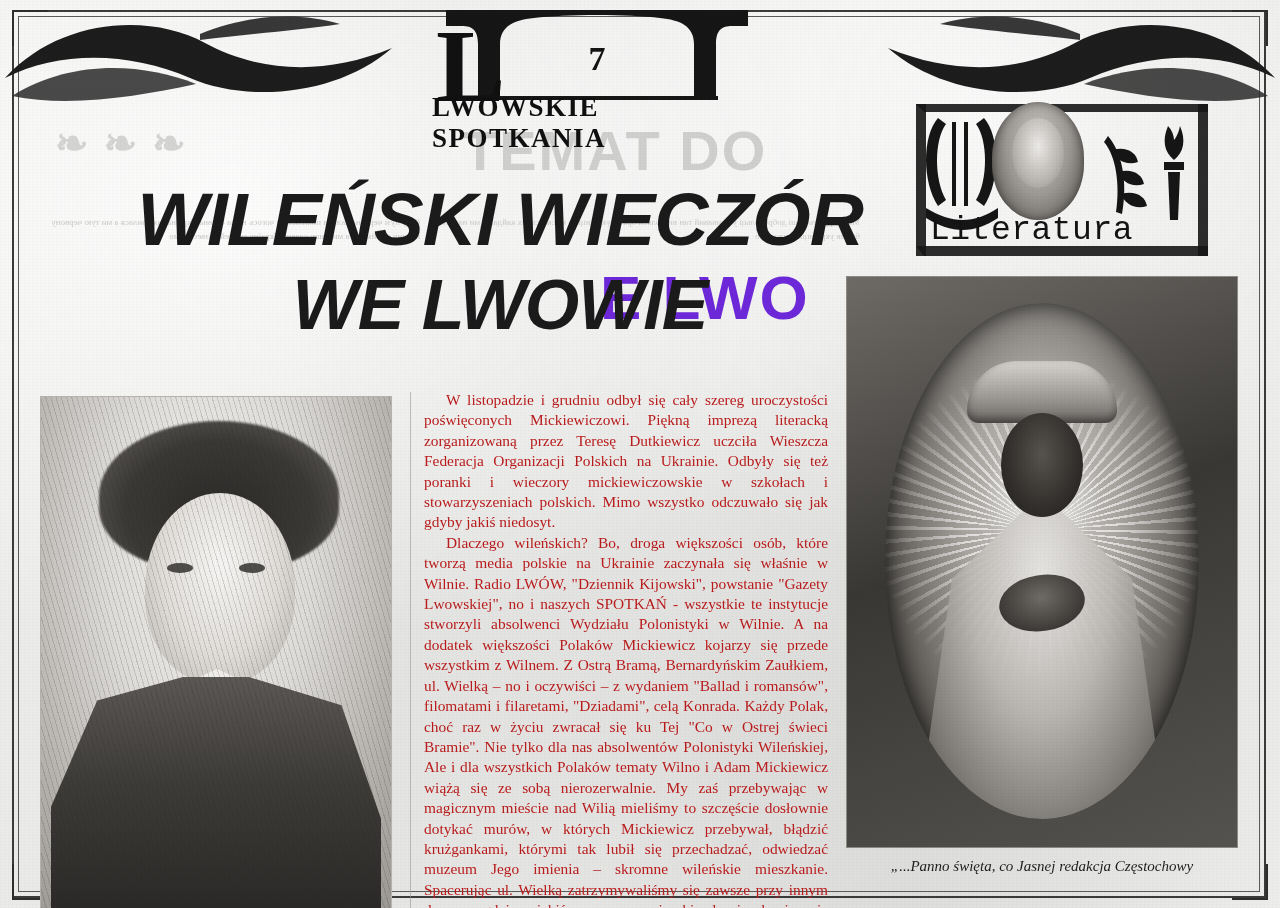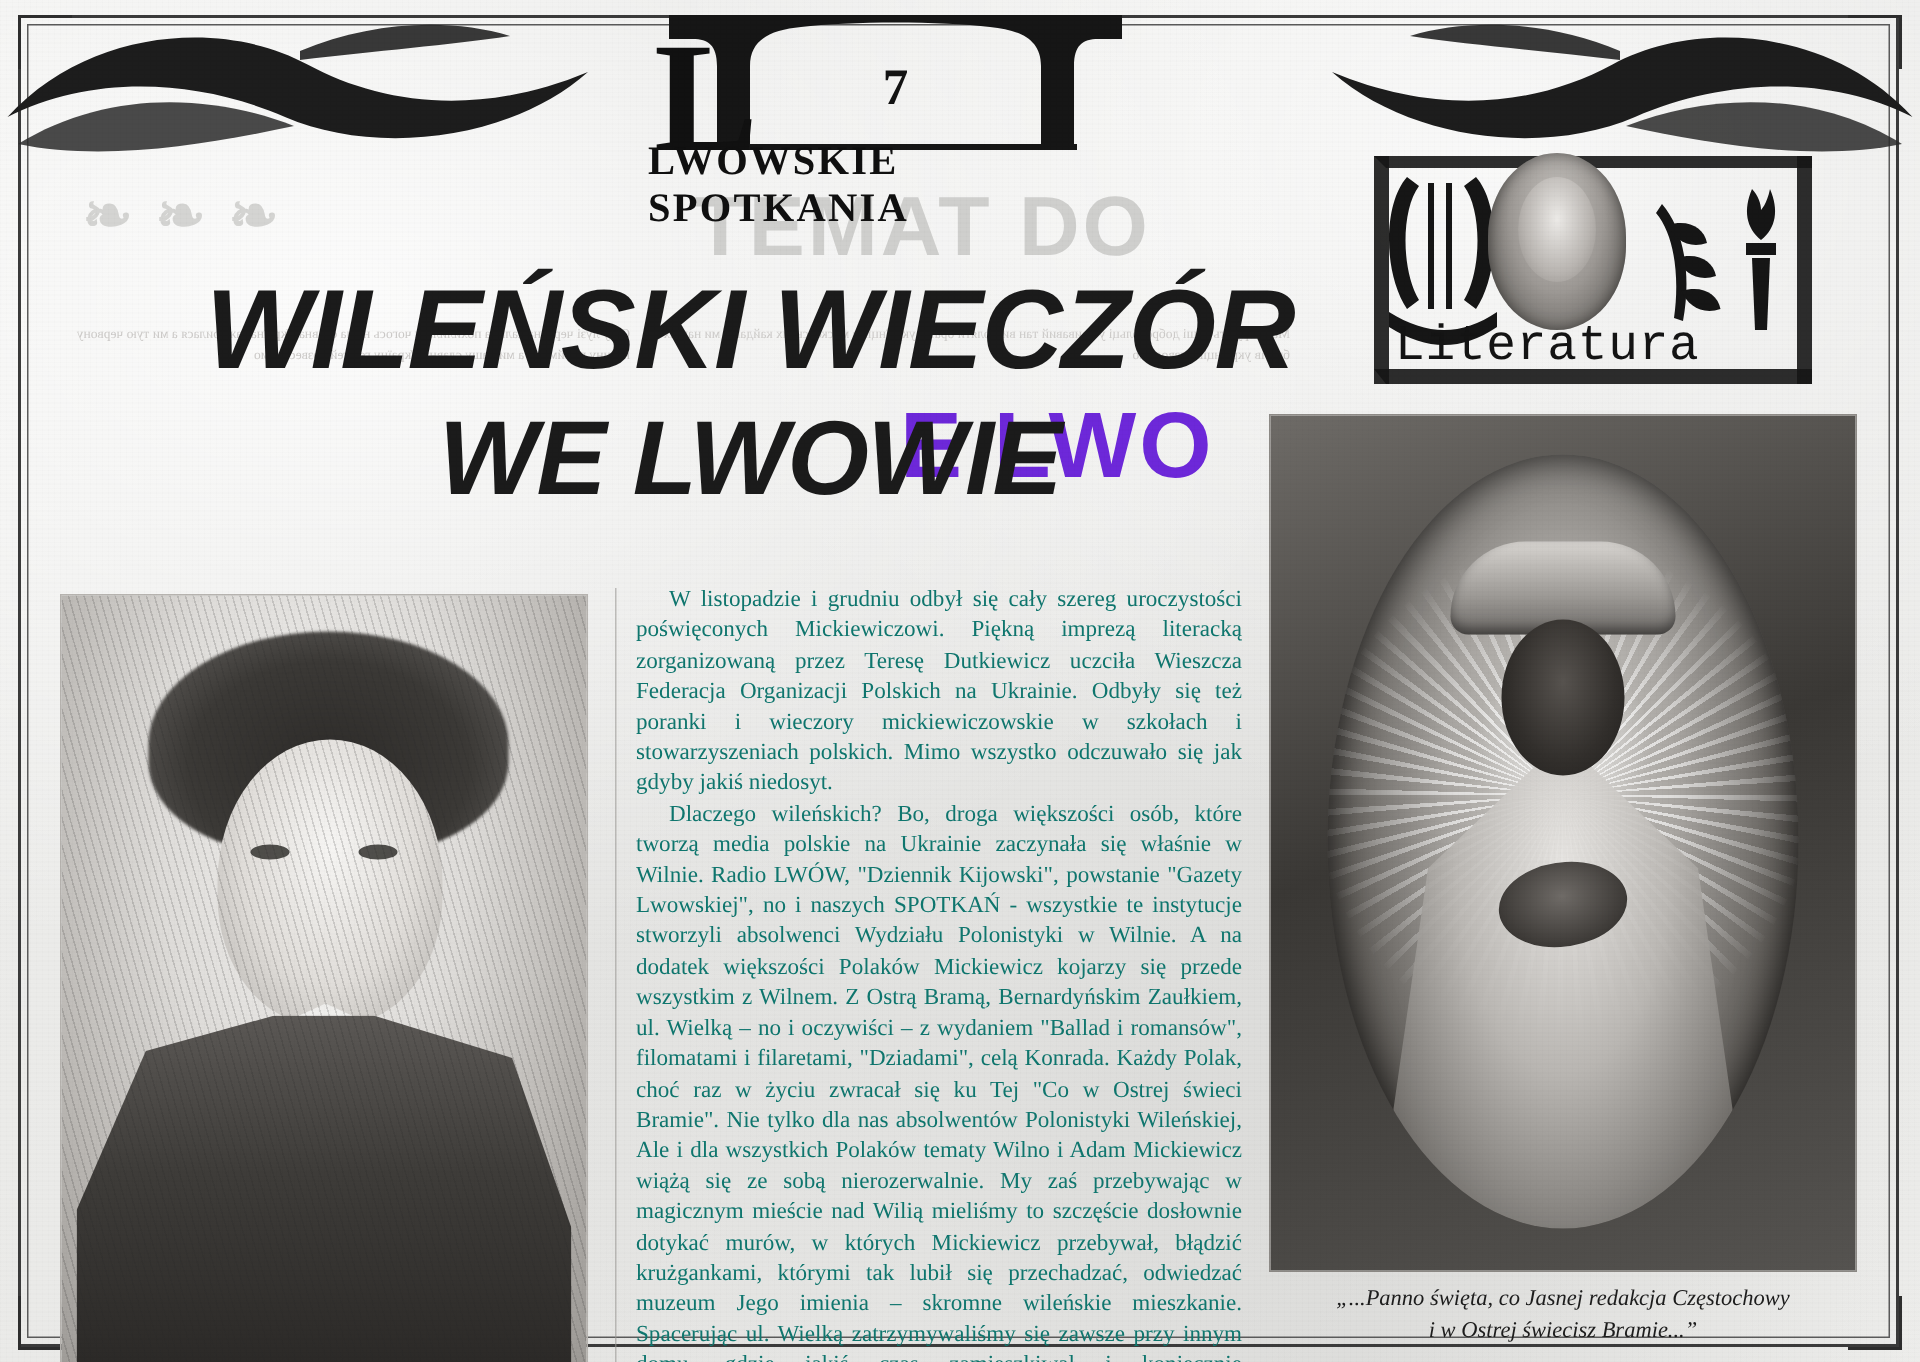--- a/index.html
+++ b/index.html
@@ -352,21 +352,21 @@
 
   
   .article {
     position: absolute;
     left: 424px; top: 390px;
     width: 404px;
     font-family: "Liberation Serif", serif;
     font-size: 15.4px;
     line-height: 20.4px;
     text-align: justify;
-    color: #0f766e;
+    color: #b91c1c;
     overflow: hidden;
     height: 518px;
   }
   .article p {
     margin: 0;
     text-indent: 22px;
   }
   .vrule {
     position: absolute;
     left: 410px; top: 392px;
@@ -476,17 +476,16 @@
       <div class="rays"></div>
       <div class="halo"></div>
       <div class="crown"></div>
       <div class="robe"></div>
       <div class="face2"></div>
       <div class="hands"></div>
     </div>
   </div>
   <div class="photo-caption">
     <div>„...Panno święta, co Jasnej redakcja Częstochowy</div>
-    <div>i w Ostrej świecisz Bramie...”</div>
   </div>
 
   <div class="grain"></div>
 </div>
 
 </body></html>

